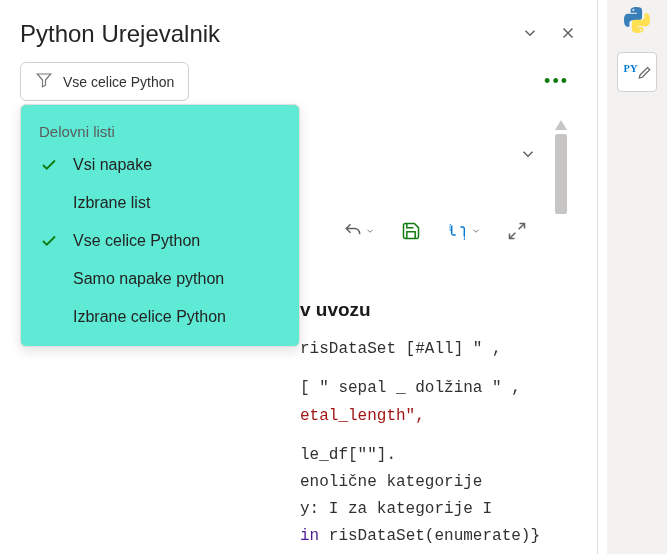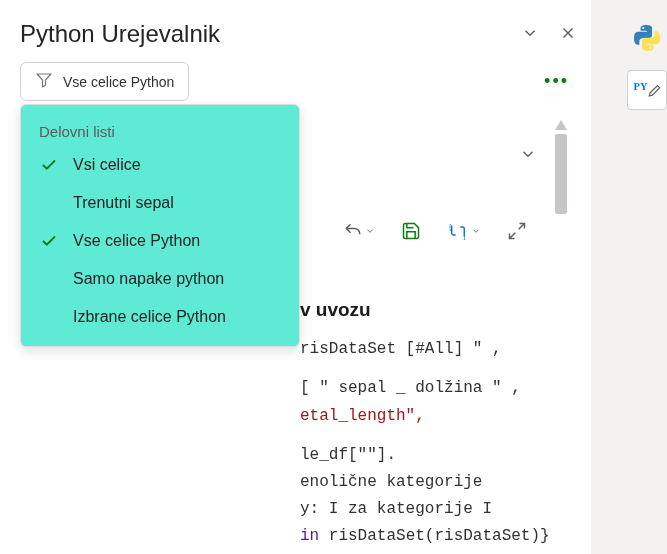--- a/index.html
+++ b/index.html
@@ -16,27 +16,26 @@
     .main-panel {
       width: 598px;
       height: 100%;
       position: relative;
       border-right: 1px solid #e1dfdd;
     }
     .right-rail {
       position: absolute;
       right: 0;
       top: 0;
-      width: 76px;
+      width: 60px;
       height: 100%;
       background: #f3f2f1;
       display: flex;
       flex-direction: column;
-      align-items: flex-end;
-      padding-top: 18px;
+      align-items: center;
       gap: 12px;
     }
     .rail-icon {
       width: 40px;
       height: 40px;
       display: flex;
       align-items: center;
       justify-content: center;
       border-radius: 4px;
     }
@@ -256,42 +255,42 @@
   <div class="code-area">
     <div class="code-heading">v uvozu</div>
     <div class="code-line"><span class="c-id">risDataSet [#All] " ,</span></div>
     <div class="code-line" style="height:12px;"></div>
     <div class="code-line"><span class="c-id">[ " sepal _ dolžina " ,</span></div>
     <div class="code-line"><span class="c-str">etal_length",</span></div>
     <div class="code-line" style="height:12px;"></div>
     <div class="code-line"><span class="c-id">le_df[""].</span></div>
     <div class="code-line"><span class="c-id">enolične kategorije</span></div>
     <div class="code-line"><span class="c-id">y: I za kategorije I</span></div>
-    <div class="code-line"><span class="c-kw">in </span><span class="c-id">risDataSet</span><span class="c-id">(risDataSet)}</span></div>
+    <div class="code-line"><span class="c-kw">in </span><span class="c-id">risDataSet</span><span class="c-id">(enumerate)}</span></div>
   </div>
 
   <div class="scrollbar-track">
     <div class="scrollbar-thumb-top"></div>
     <div class="scrollbar-thumb"></div>
   </div>
 
   <div class="dropdown">
     <div class="dd-section-label">Delovni listi</div>
 
     <div class="dd-item">
       <span class="dd-check">
         <svg width="18" height="18" viewBox="0 0 24 24" fill="none" stroke="#107c10" stroke-width="2.5">
             <polyline points="20 6 9 17 4 12"></polyline>
           </svg>
       </span>
-      <span>Vsi celice</span>
+      <span>Vsi napake</span>
     </div>
     <div class="dd-item">
       <span class="dd-check"></span>
-      <span>Trenutni sepal</span>
+      <span>Izbrane list</span>
     </div>
 
 
     <div class="dd-item">
       <span class="dd-check">
         <svg width="18" height="18" viewBox="0 0 24 24" fill="none" stroke="#107c10" stroke-width="2.5">
             <polyline points="20 6 9 17 4 12"></polyline>
           </svg>
       </span>
       <span>Vse celice Python</span>

